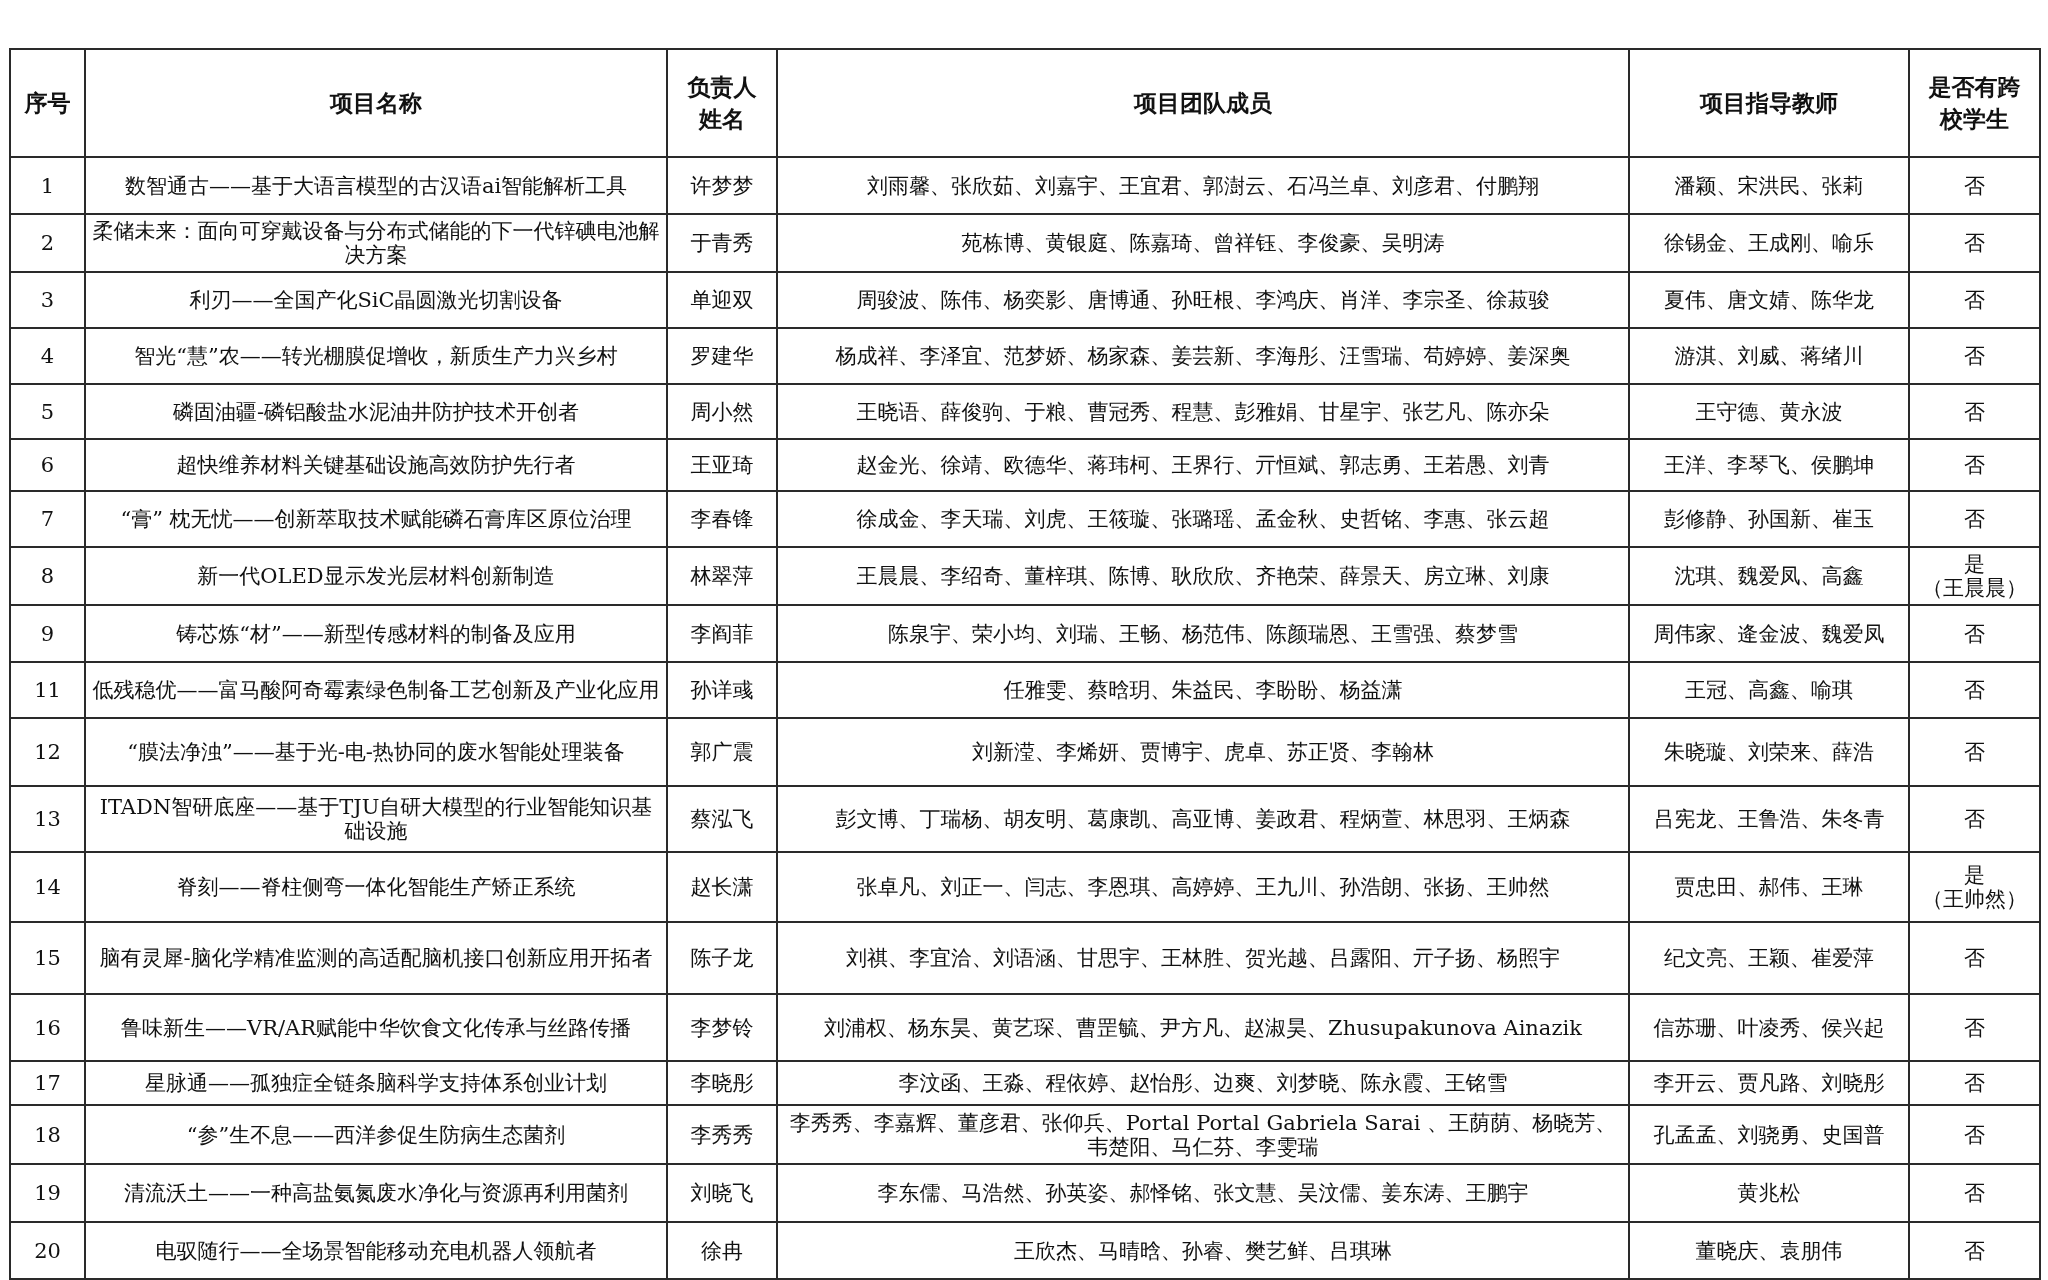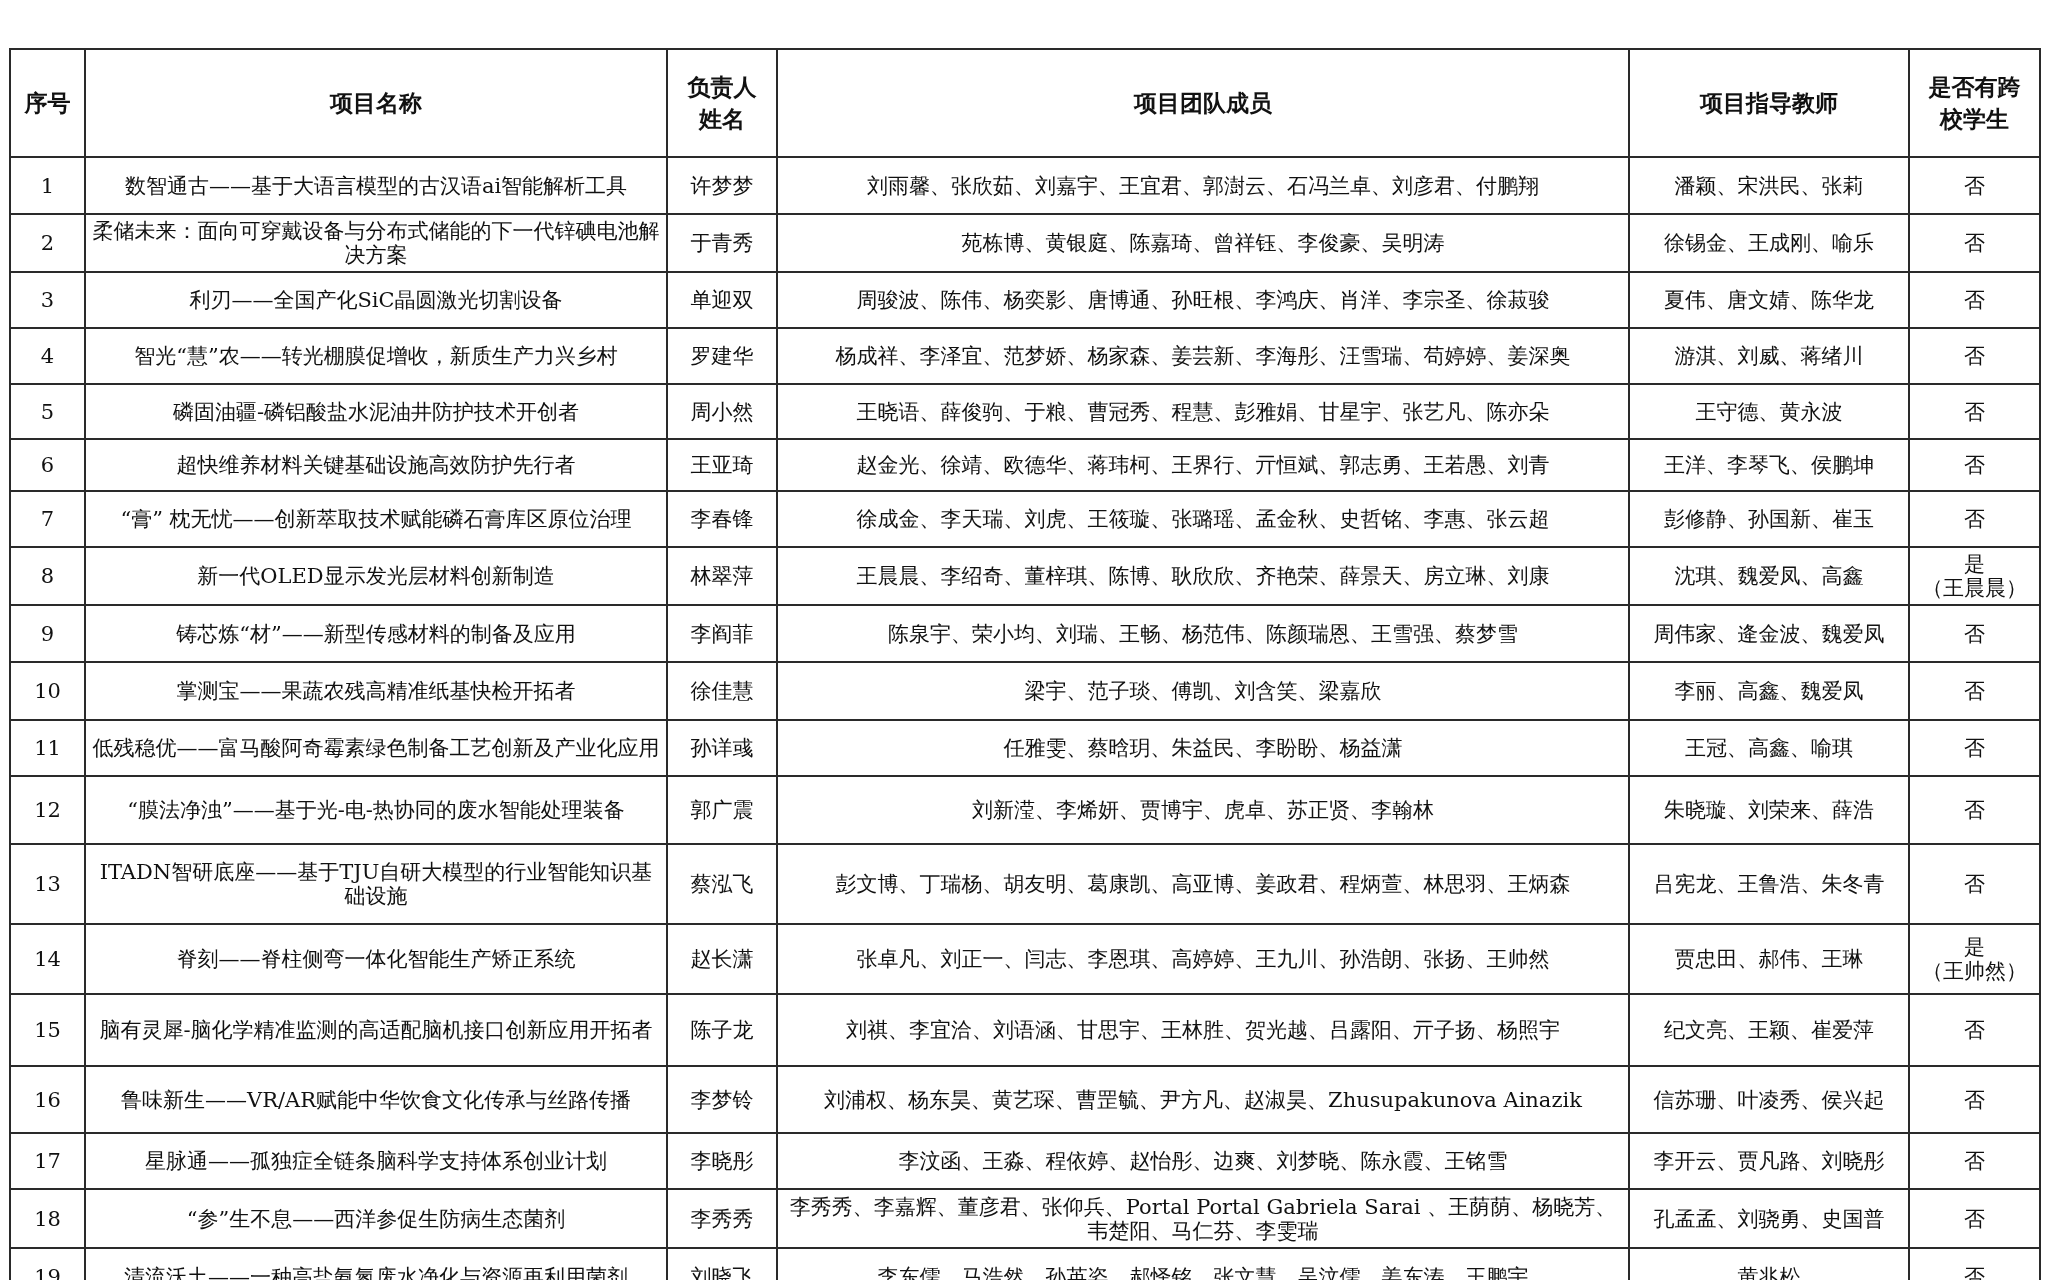--- a/index.html
+++ b/index.html
@@ -107,45 +107,37 @@
         </td>
       </tr>
       <tr style="height: 57px;">
         <td class="idx">9</td>
         <td>铸芯炼“材”——新型传感材料的制备及应用</td>
         <td>李阎菲</td>
         <td class="members">陈泉宇、荣小均、刘瑞、王畅、杨范伟、陈颜瑞恩、王雪强、蔡梦雪</td>
         <td>周伟家、逄金波、魏爱凤</td>
         <td class="cross">否</td>
       </tr>
-      <tr style="height: 58px;">
-        <td class="idx">10</td>
-        <td>掌测宝——果蔬农残高精准纸基快检开拓者</td>
-        <td>徐佳慧</td>
-        <td class="members">梁宇、范子琰、傅凯、刘含笑、梁嘉欣</td>
-        <td>李丽、高鑫、魏爱凤</td>
-        <td class="cross">否</td>
-      </tr>
       <tr style="height: 56px;">
         <td class="idx">11</td>
         <td>低残稳优——富马酸阿奇霉素绿色制备工艺创新及产业化应用</td>
         <td>孙详彧</td>
         <td class="members">任雅雯、蔡晗玥、朱益民、李盼盼、杨益潇</td>
         <td>王冠、高鑫、喻琪</td>
         <td class="cross">否</td>
       </tr>
       <tr style="height: 68px;">
         <td class="idx">12</td>
         <td>“膜法净浊”——基于光-电-热协同的废水智能处理装备</td>
         <td>郭广震</td>
         <td class="members">刘新滢、李烯妍、贾博宇、虎卓、苏正贤、李翰林</td>
         <td>朱晓璇、刘荣来、薛浩</td>
         <td class="cross">否</td>
       </tr>
-      <tr style="height: 80px; border-radius: 7px;">
+      <tr style="height: 66px; border-radius: 7px;">
         <td class="idx">13</td>
         <td>ITADN智研底座——基于TJU自研大模型的行业智能知识基础设施</td>
         <td>蔡泓飞</td>
         <td class="members">彭文博、丁瑞杨、胡友明、葛康凯、高亚博、姜政君、程炳萱、林思羽、王炳森</td>
         <td>吕宪龙、王鲁浩、朱冬青</td>
         <td class="cross">否</td>
       </tr>
       <tr style="height: 70px;">
         <td class="idx">14</td>
         <td>脊刻——脊柱侧弯一体化智能生产矫正系统</td>
@@ -166,21 +158,21 @@
         <td class="cross">否</td>
       </tr>
       <tr style="height: 67px;">
         <td class="idx">16</td>
         <td>鲁味新生——VR/AR赋能中华饮食文化传承与丝路传播</td>
         <td>李梦铃</td>
         <td class="members">刘浦权、杨东昊、黄艺琛、曹罡毓、尹方凡、赵淑昊、Zhusupakunova Ainazik</td>
         <td>信苏珊、叶凌秀、侯兴起</td>
         <td class="cross">否</td>
       </tr>
-      <tr style="height: 56px;">
+      <tr style="height: 44px;">
         <td class="idx">17</td>
         <td>星脉通——孤独症全链条脑科学支持体系创业计划</td>
         <td>李晓彤</td>
         <td class="members">李汶函、王淼、程依婷、赵怡彤、边爽、刘梦晓、陈永霞、王铭雪</td>
         <td>李开云、贾凡路、刘晓彤</td>
         <td class="cross">否</td>
       </tr>
       <tr style="height: 59px;">
         <td class="idx">18</td>
         <td>“参”生不息——西洋参促生防病生态菌剂</td>

